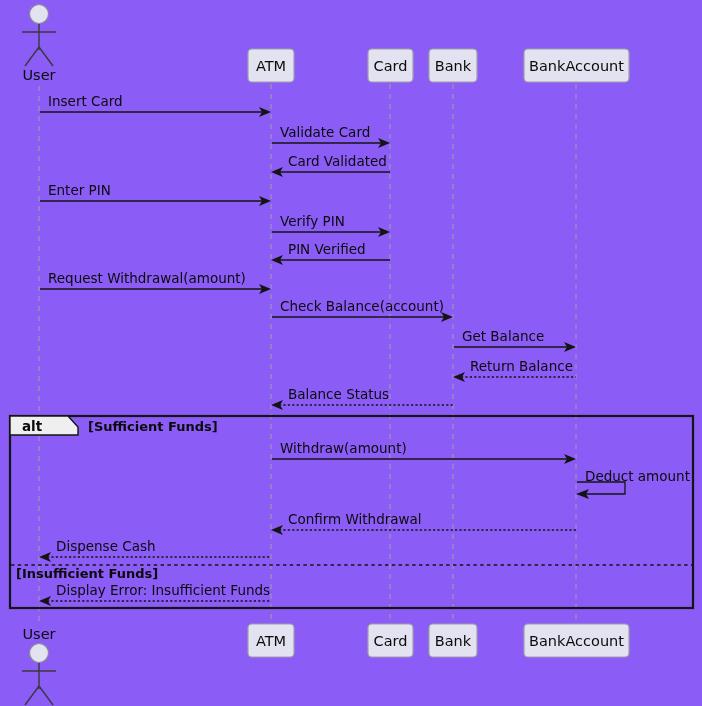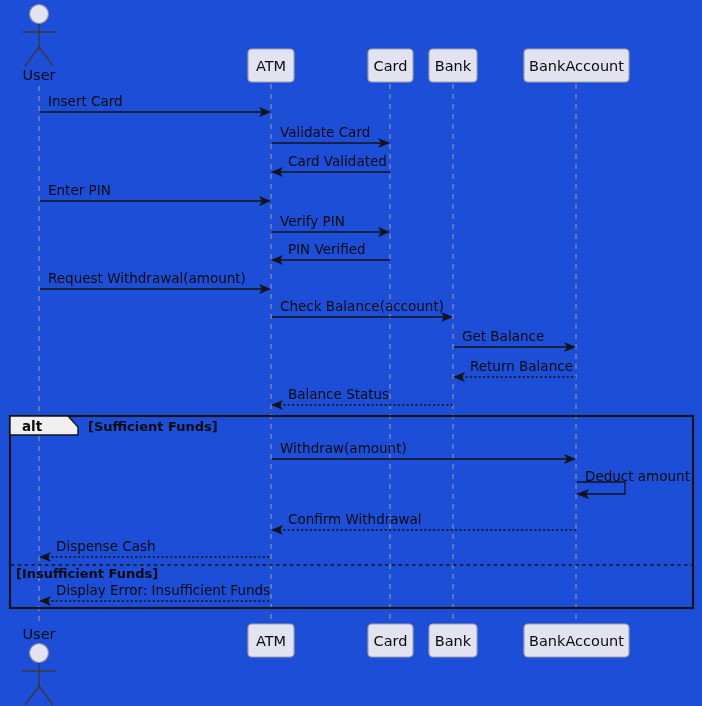--- a/index.html
+++ b/index.html
@@ -10,21 +10,21 @@
   body {
     font-family: "DejaVu Sans", sans-serif;
     width: 702px;
     height: 706px;
     overflow: hidden;
   }
   #diagram-root {
     position: relative;
     width: 702px;
     height: 706px;
-    background: #1d4ed8;
+    background: #8b5cf6;
   }
   svg.seq {
     position: absolute;
     left: 0;
     top: 0;
     width: 702px;
     height: 706px;
   }
   .lifeline {
     stroke: #A0A0A0;

